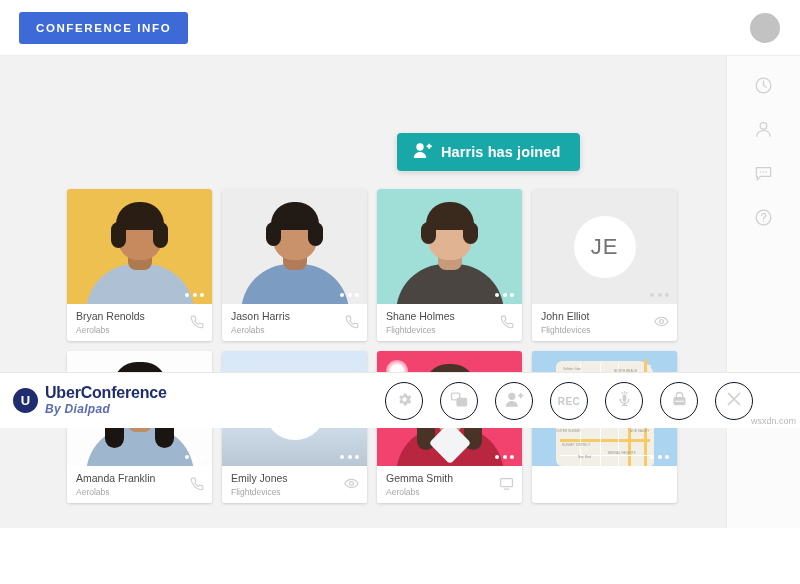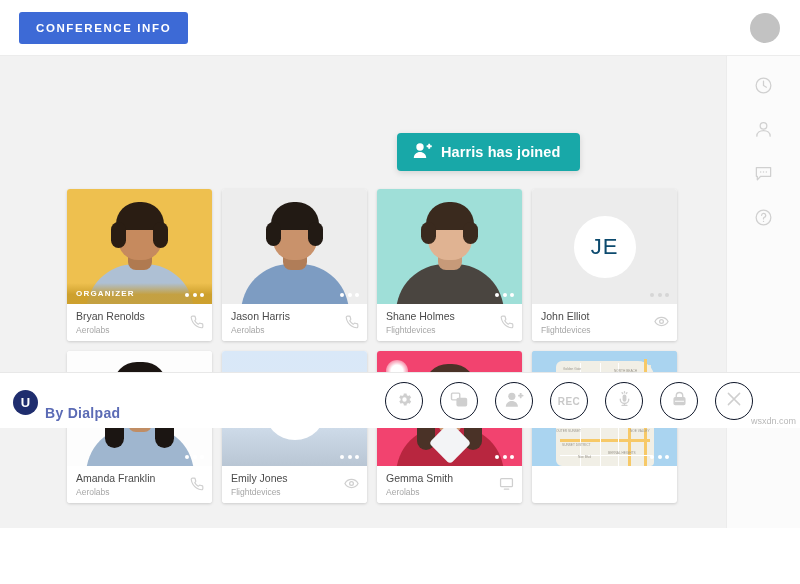--- a/index.html
+++ b/index.html
@@ -150,21 +150,21 @@
     position: absolute; left: 0; top: 0;
     width: 145px; height: 115px;
     display: flex; align-items: center; justify-content: center;
   }
   .initials-circle {
     width: 62px; height: 62px; border-radius: 50%;
     background: #ffffff;
     display: flex; align-items: center; justify-content: center;
   }
   .initials-circle span {
-    font-size: 22px; color: #0c4a6e; letter-spacing: 1px;
+    font-size: 22px; color: #737373; letter-spacing: 1px;
   }
   .speaking {
     position: absolute; left: 9px; top: 9px;
     width: 22px; height: 22px; border-radius: 50%;
     background: radial-gradient(circle, #ffffff 0%, #ffffff 38%, rgba(255,255,255,.62) 58%, rgba(255,255,255,.18) 85%, rgba(255,255,255,0) 100%);
     z-index: 3;
   }
 
   
   .pp { position: absolute; left: 0; top: 0; width: 145px; height: 115px; }
@@ -236,21 +236,21 @@
     display: flex; align-items: center; gap: 7px;
   }
   .logo-mark {
     width: 25px; height: 25px; border-radius: 50%;
     background: #1f2d6e;
     display: flex; align-items: center; justify-content: center;
     color: #ffffff; font-size: 13px; font-weight: bold;
   }
   .logo-text { line-height: 1; }
   .logo-title { font-size: 16px; font-weight: bold; color: #1f2d6e; letter-spacing: -.2px; }
-  .logo-sub { font-size: 14px; font-weight: bold; color: #5b6bb5; margin-top: 21px; letter-spacing: .3px; }
+  .logo-sub { font-size: 12px; font-weight: bold; color: #5b6bb5; margin-top: 2px; letter-spacing: .3px; font-style: italic; }
   .tools {
     position: absolute; left: 385px; top: 9px;
     display: flex; gap: 17px;
   }
   .tool {
     width: 38px; height: 38px; border-radius: 50%;
     border: 1px solid #0f172a;
     background: #ffffff;
     display: flex; align-items: center; justify-content: center;
     cursor: pointer;
@@ -289,23 +289,20 @@
 
       <div class="card">
         <div class="card-photo" style="background:#eec04f">
           <div class="pp">
             <div class="shoulders" style="background:#aec0d4"></div>
             <div class="neck" style="background:#b07a50"></div>
             <div class="head" style="background:#c68a5e"></div>
             <div class="hair" style="background:#2a1d13"></div>
             <div class="hairL" style="background:#2a1d13;bottom:56px;height:26px"></div>
             <div class="hairR" style="background:#2a1d13;bottom:56px;height:26px"></div>
-          </div>
-          <div class="badge-bar" style="background:linear-gradient(to bottom, rgba(200,155,40,0) 0%, rgba(200,155,40,.85) 55%)">
-            <span>ORGANIZER</span>
           </div>
           <div class="dots">
               <i></i>
               <i></i>
               <i></i>
             </div>
         </div>
         <div class="card-info">
           <div class="card-name">Bryan Renolds</div>
           <div class="card-sub">Aerolabs</div>
@@ -562,20 +559,21 @@
           <circle cx="12" cy="16.9" r=".85" fill="#d0d0d0" stroke="none"></circle>
         </svg>
       </span>
     </div>
   </div>
 
   <div class="bottombar">
     <div class="logo">
       <div class="logo-mark">U</div>
       <div class="logo-text">
+        <div class="logo-title">UberConference</div>
         <div class="logo-sub">By Dialpad</div>
       </div>
     </div>
 
     <div class="tools">
       <div class="tool">
         <span>
           <svg width="17" height="17" viewBox="0 0 24 24" fill="#cfcfcf">
             <path d="M19.4 13a7.8 7.8 0 0 0 0-2l2-1.6-1.9-3.3-2.5 1a7.6 7.6 0 0 0-1.7-1l-.4-2.6H11l-.4 2.6c-.6.2-1.2.6-1.7 1l-2.5-1L4.5 9.4 6.6 11a7.8 7.8 0 0 0 0 2l-2 1.6 1.9 3.3 2.5-1c.5.4 1.1.8 1.7 1l.4 2.6h3.8l.4-2.6c.6-.2 1.2-.6 1.7-1l2.5 1 1.9-3.3zM12 15.1A3.1 3.1 0 1 1 12 8.9a3.1 3.1 0 0 1 0 6.2z"></path>
           </svg>

